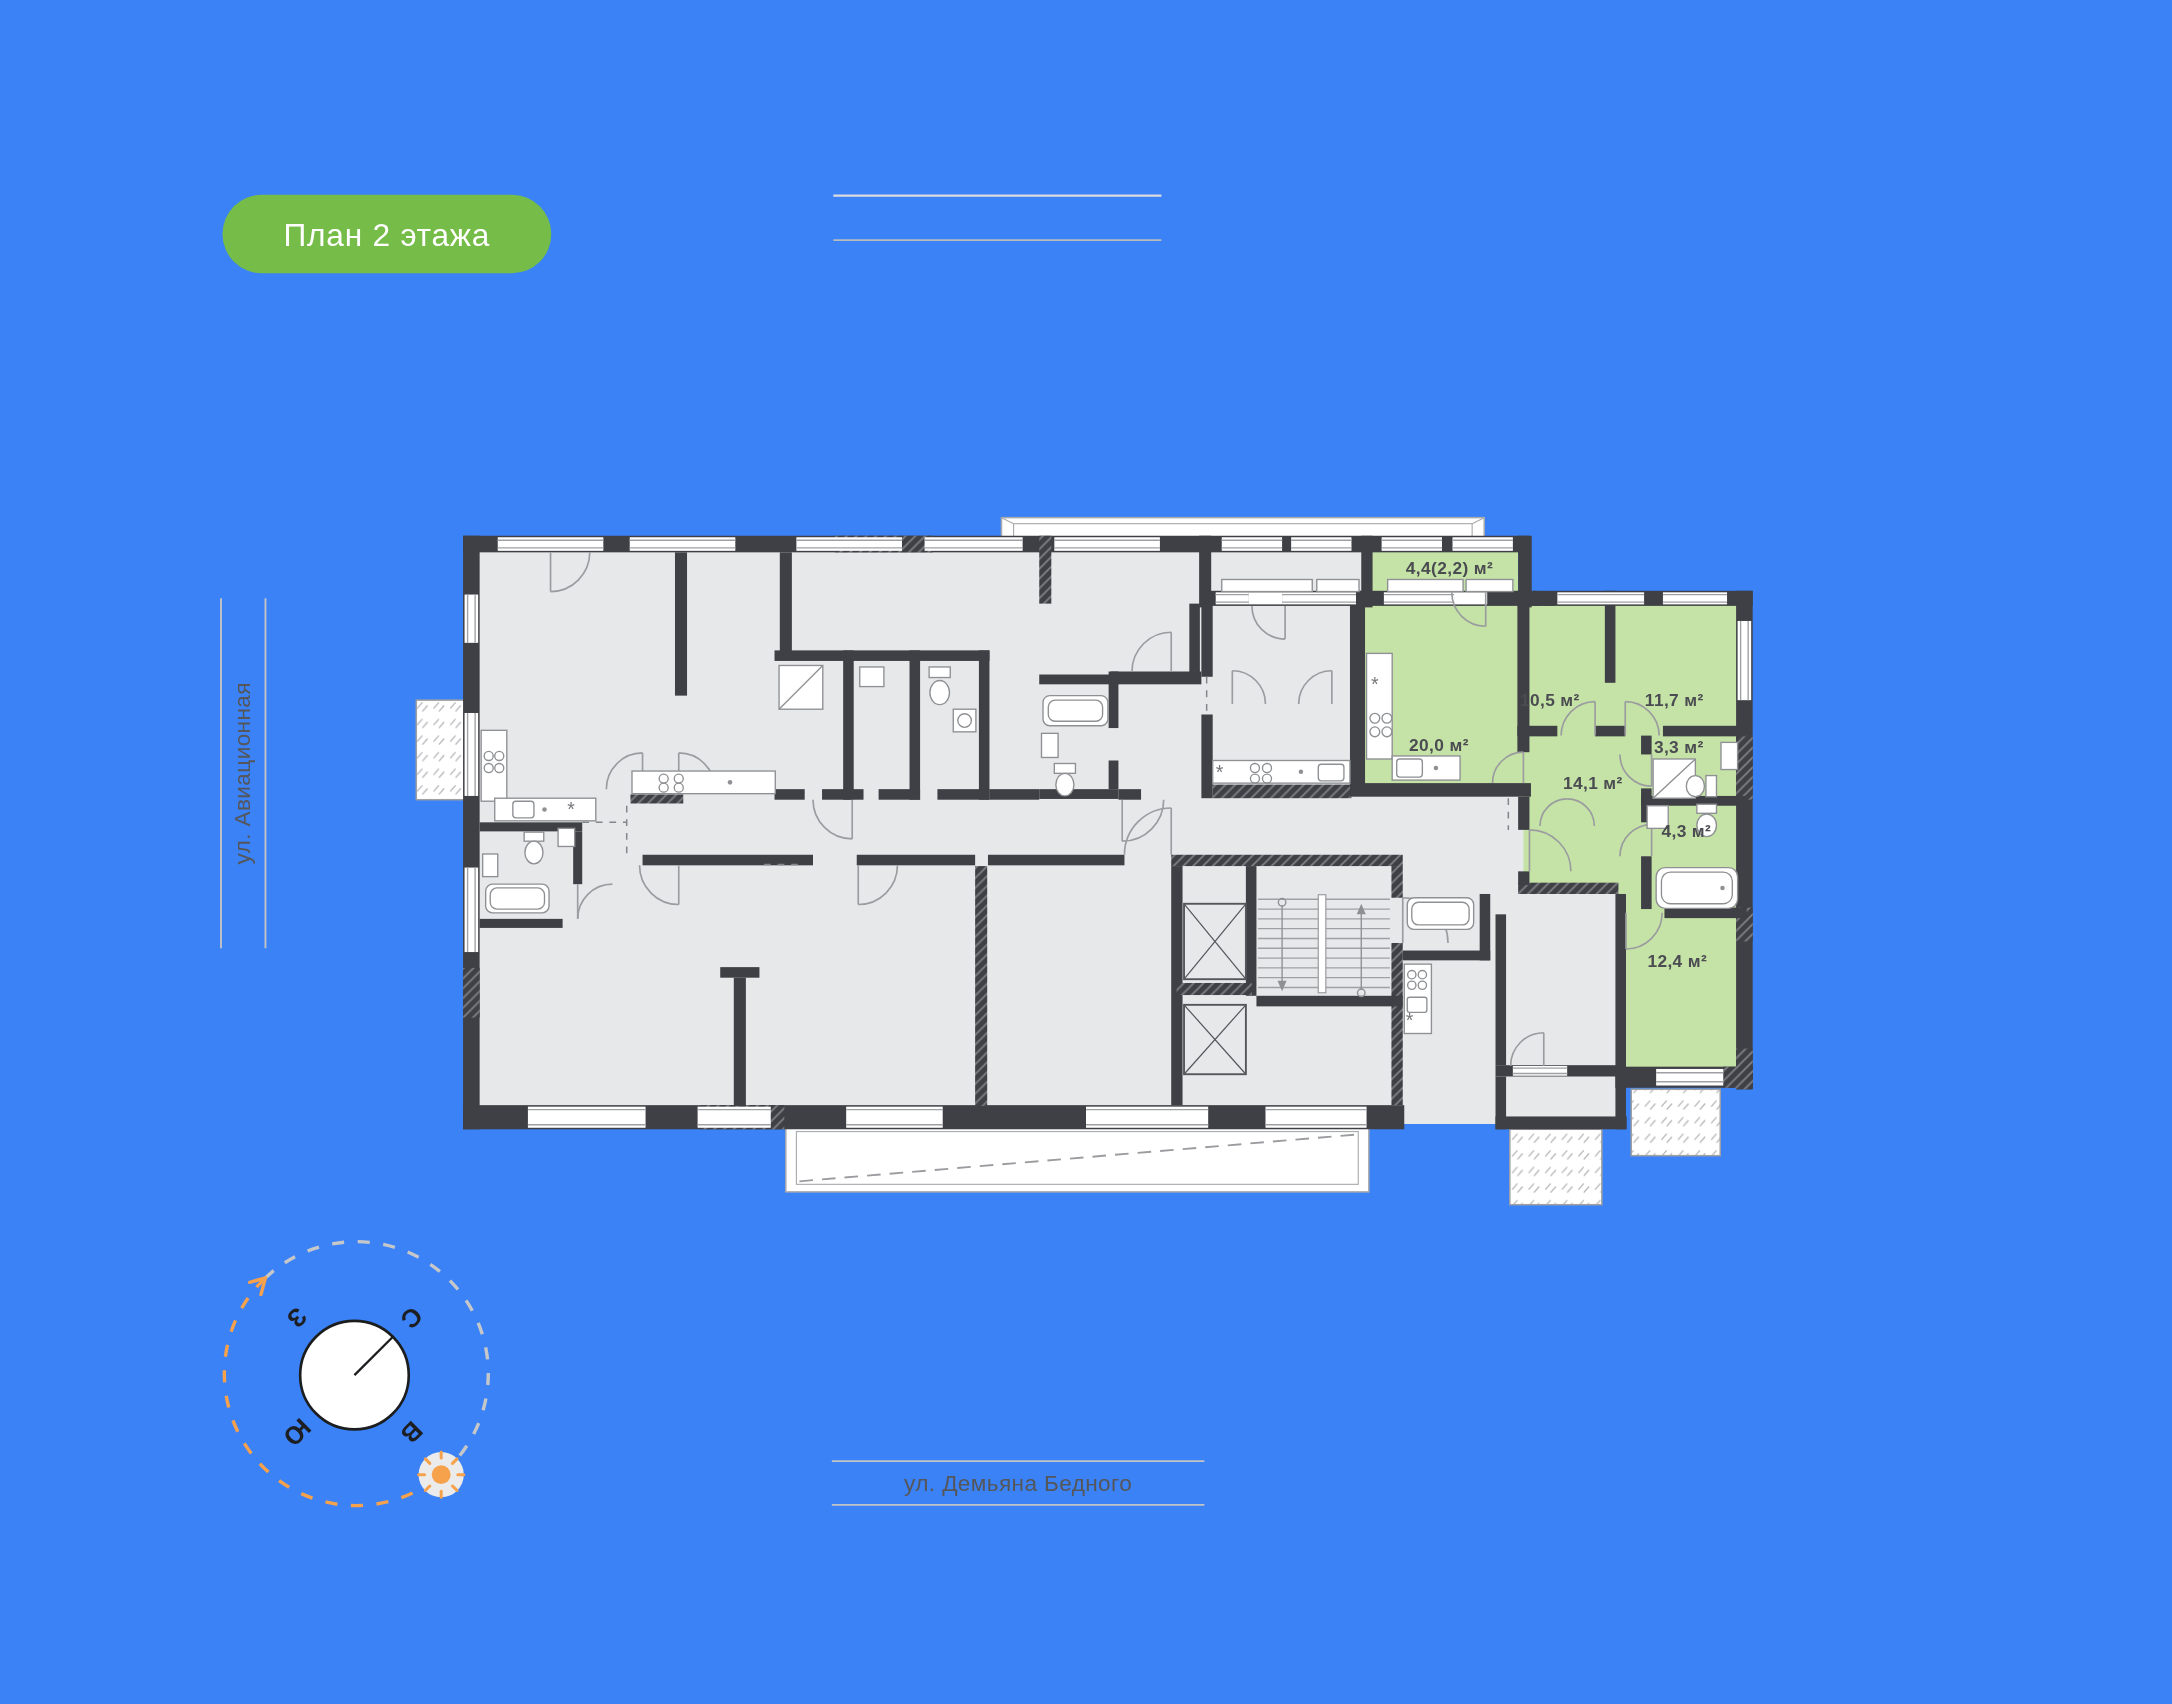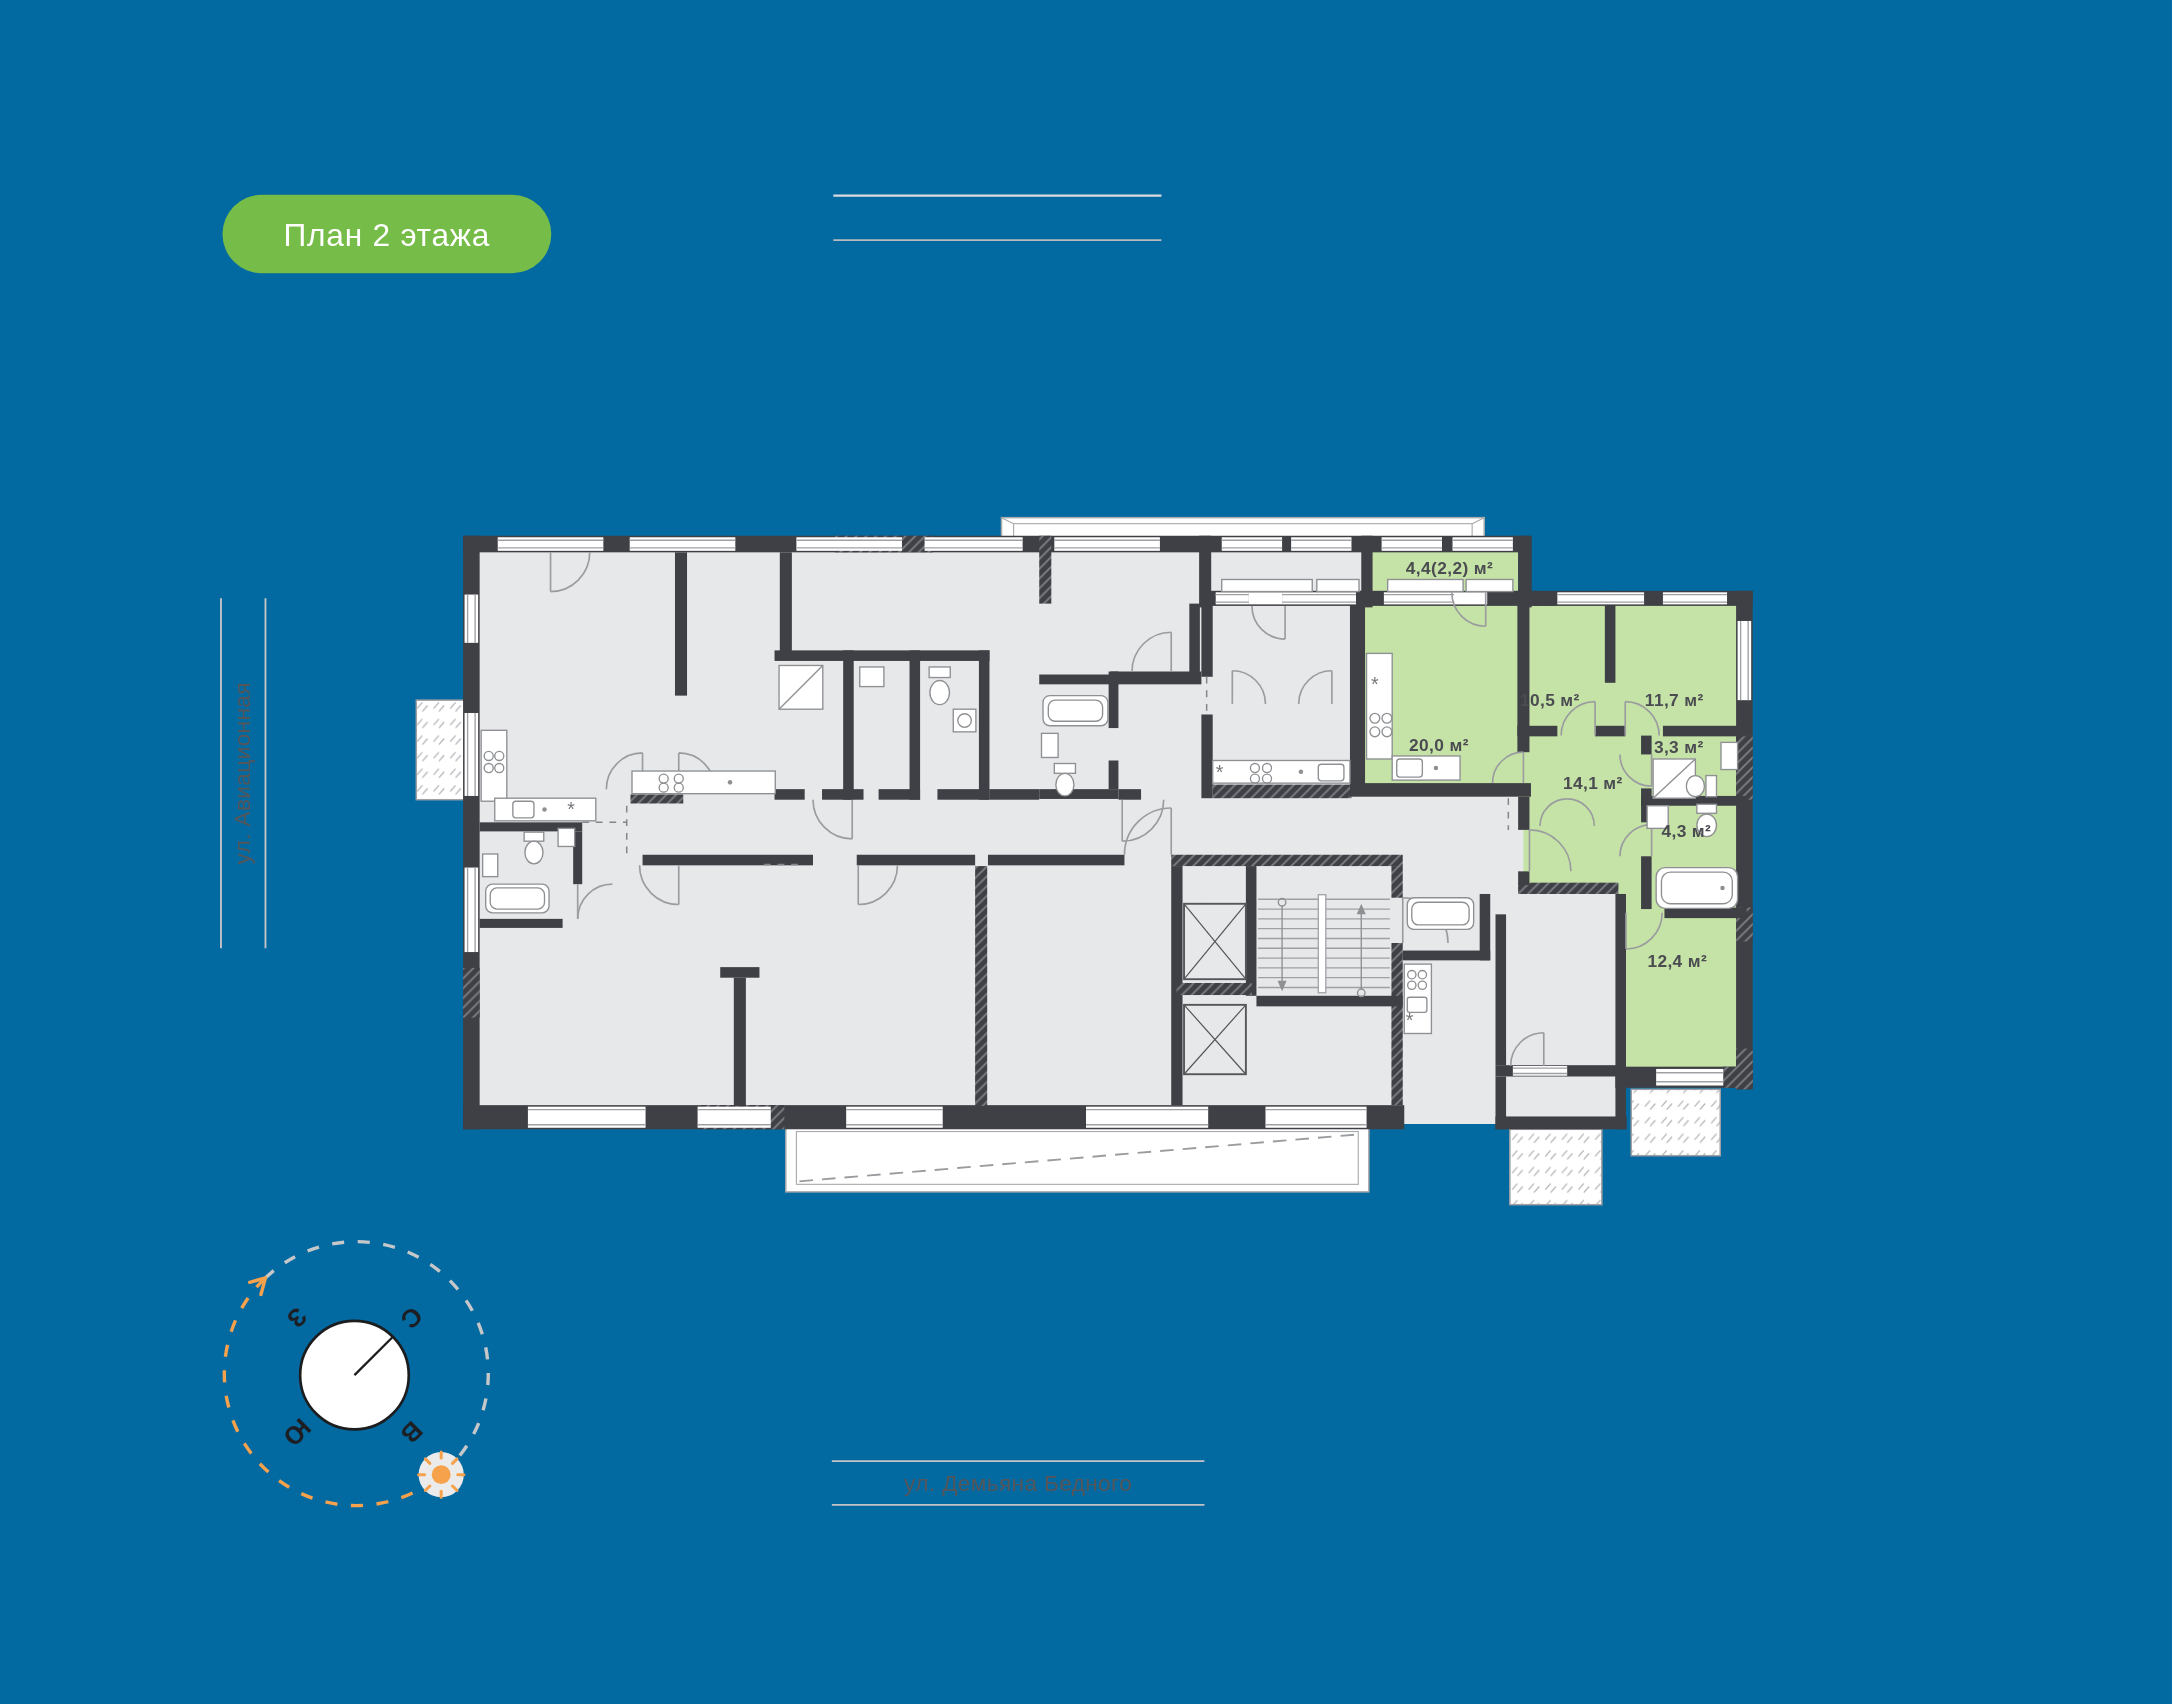--- a/index.html
+++ b/index.html
@@ -1,16 +1,16 @@
 <!DOCTYPE html>
 <html style="font-size:12px"><head>
 <meta charset="utf-8">
 <style>
   html,body{margin:0;padding:0;background:#ffffff;}
-  .screen{position:relative;width:2172px;height:1705px;background:#0369a1;overflow:hidden;
+  .screen{position:relative;width:2172px;height:1705px;background:#3b82f6;overflow:hidden;
           font-family:"Liberation Sans", sans-serif;}
   svg{position:absolute;inset:0;}
   .wall{fill:#3f4045;}
   .wallH{fill:url(#wallHatch);}
   .win{fill:#ffffff;}
   .wl{stroke:#9fa0a3;stroke-width:1.8;}
   .door{fill:none;stroke:#9b9c9f;stroke-width:2.2;}
   .fix{fill:#ffffff;stroke:#8e9093;stroke-width:1.8;}
   .fixn{fill:none;stroke:#8e9093;stroke-width:1.8;}
   .dash{fill:none;stroke:#85868b;stroke-width:2;stroke-dasharray:9 9;}

